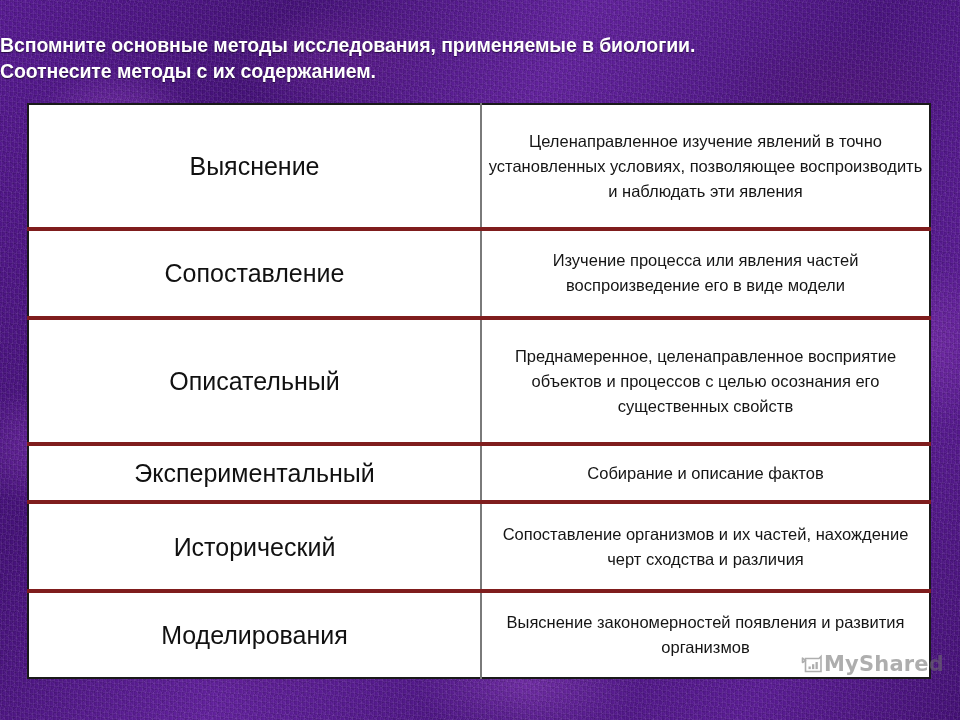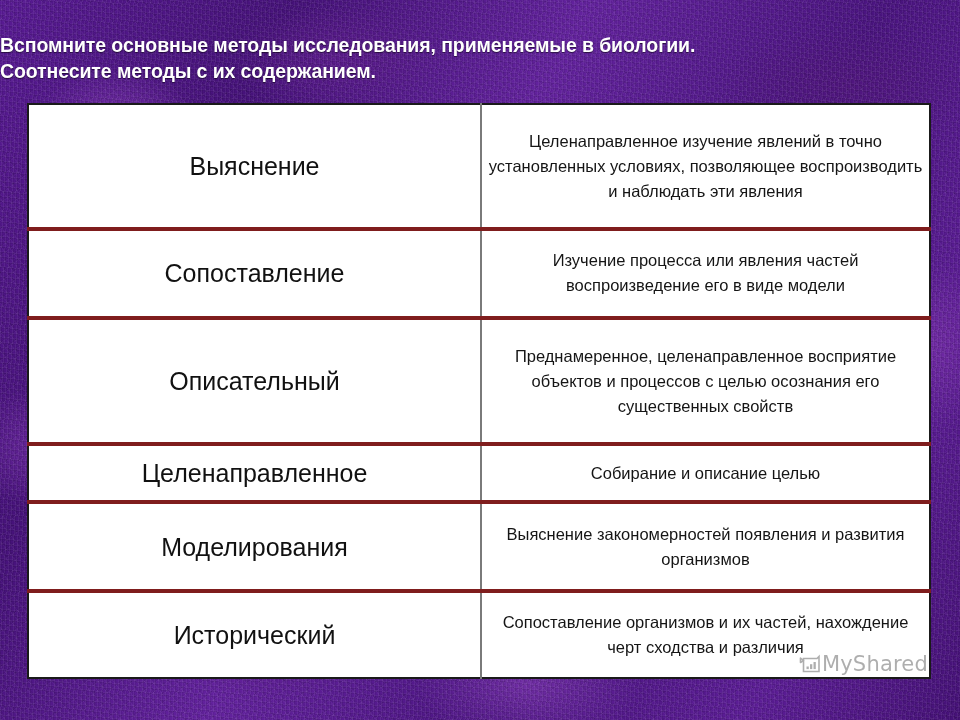--- a/index.html
+++ b/index.html
@@ -103,28 +103,29 @@
     text-align: center;
     font-size: 16.5px;
     color: #151515;
     line-height: 25px;
     padding: 4px 14px;
   }
 
   
   #watermark {
     position: absolute;
-    right: 32px;
+    right: 16px;
     bottom: 44px;
     display: flex;
     align-items: center;
     gap: 1px;
     z-index: 5;
     opacity: .55;
     pointer-events: none;
+    font-weight: bold;
   }
   #watermark .wm-text {
     font-size: 21px;
     color: #6d6d6d;
     letter-spacing: .2px;
     font-family: "DejaVu Sans", sans-serif;
   }
   #watermark svg { display: block; }
 </style>
 </head>
@@ -149,32 +150,32 @@
         <td class="method-name">Сопоставление</td>
         <td class="method-desc">Изучение процесса или явления частей воспроизведение его в виде модели</td>
       </tr>
 
       <tr>
         <td class="method-name">Описательный</td>
         <td class="method-desc">Преднамеренное, целенаправленное восприятие объектов и процессов с целью осознания его существенных свойств</td>
       </tr>
 
       <tr>
-        <td class="method-name">Целенаправленное</td>
-        <td class="method-desc">Собирание и описание целью</td>
+        <td class="method-name">Экспериментальный</td>
+        <td class="method-desc">Собирание и описание фактов</td>
+      </tr>
+
+      <tr>
+        <td class="method-name">Исторический</td>
+        <td class="method-desc">Сопоставление организмов и их частей, нахождение черт сходства и различия</td>
       </tr>
 
       <tr>
         <td class="method-name">Моделирования</td>
         <td class="method-desc">Выяснение закономерностей появления и развития организмов</td>
-      </tr>
-
-      <tr>
-        <td class="method-name">Исторический</td>
-        <td class="method-desc">Сопоставление организмов и их частей, нахождение черт сходства и различия</td>
       </tr>
 
     </tbody>
   </table>
 
   <div id="watermark">
     <span>
       <svg width="24" height="22" viewBox="0 0 24 22" aria-hidden="true">
         <path d="M6.5 5.5 L20 5.5 L22 3.5 L22 18.5 L6.5 18.5 Z" fill="none" stroke="#6d6d6d" stroke-width="1.6"></path>
         <path d="M6.5 7.5 L3.5 5.0 L3.5 9.5 Z" fill="none" stroke="#6d6d6d" stroke-width="1.6" stroke-linejoin="round"></path>

